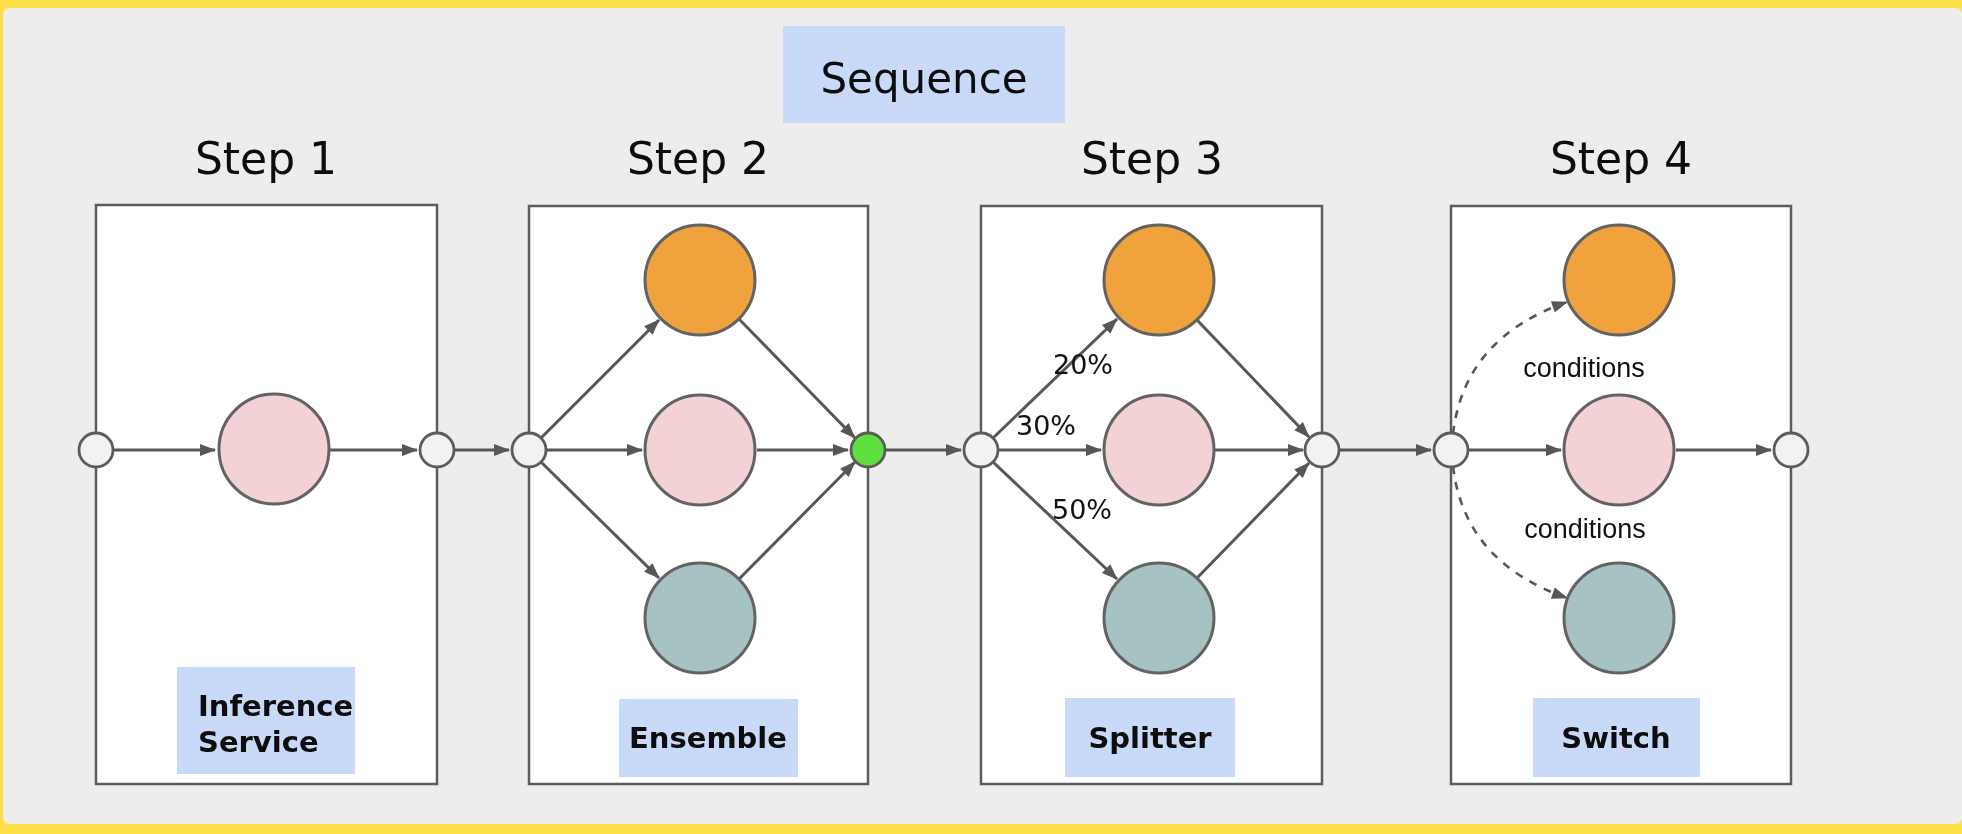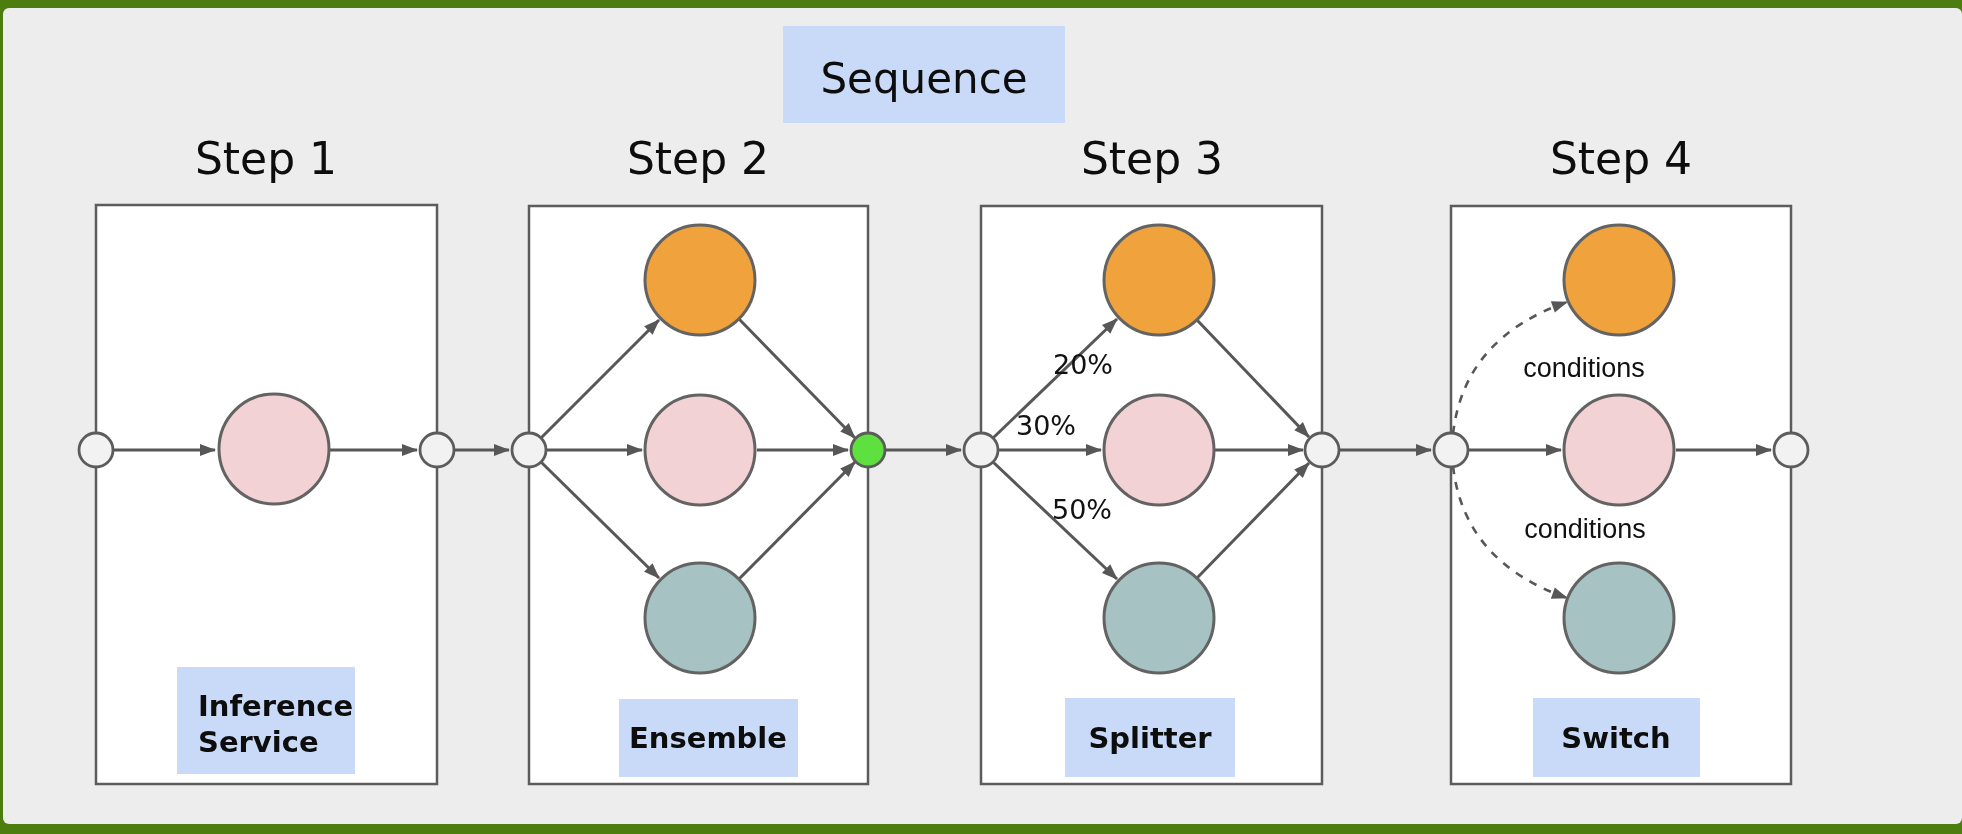--- a/index.html
+++ b/index.html
@@ -1,16 +1,16 @@
 <!DOCTYPE html>
 <html><head>
 <meta charset="utf-8">
 <style>
   html,body{margin:0;padding:0;background:#ffffff;}
-  .stage{position:relative;width:1962px;height:834px;background:#4d7c0f;overflow:hidden;}
+  .stage{position:relative;width:1962px;height:834px;background:#fde047;overflow:hidden;}
   svg{display:block;}
   .box{fill:#ffffff;stroke:#5c5c5c;stroke-width:2.5;}
   .node{stroke:#636363;stroke-width:3;}
   .port{stroke:#5c5c5c;stroke-width:2.8;}
   .conn{stroke:#575757;stroke-width:3;fill:none;}
   .conn-dashed{stroke:#575757;stroke-width:2.6;fill:none;stroke-dasharray:8 8;}
   .chip{stroke:none;}
   .comic{font-family:"DejaVu Sans",sans-serif;}
   .plain{font-family:"Liberation Sans",sans-serif;}
   .title-text{font-size:44px;fill:#0d0d0d;}

